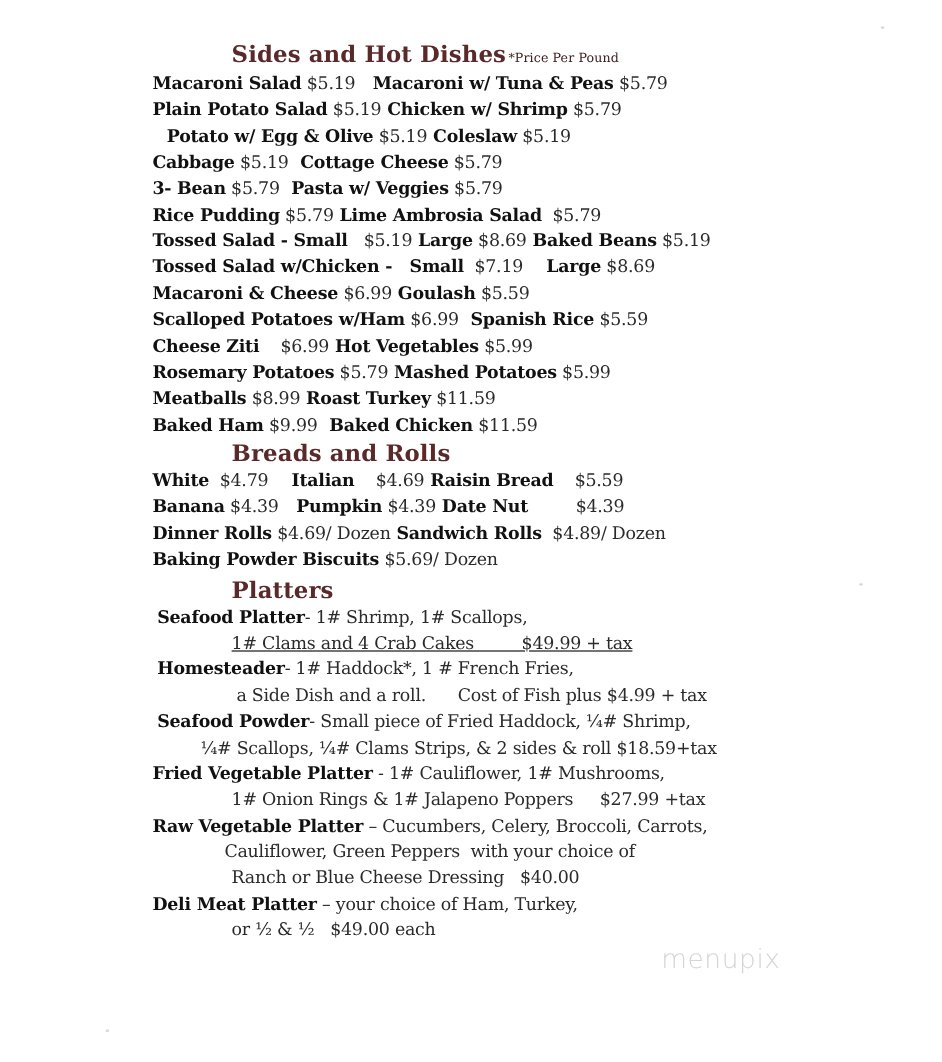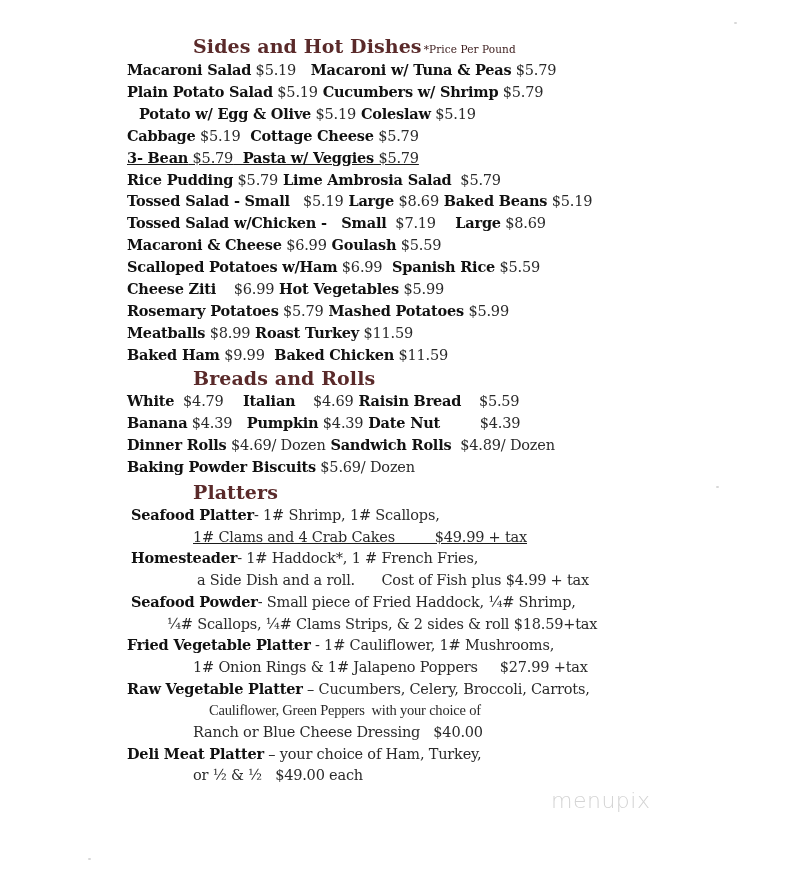--- a/index.html
+++ b/index.html
@@ -29,24 +29,24 @@
 <body>
 
 <div class="page">
 
   <div class="heading" style="left:193px; top:35px;">
     <span>Sides and Hot Dishes</span><span class="note">*Price Per Pound</span>
   </div>
 
   <div id="sides-list">
       <div class="line" style="top: 60px; left: 127px;"><b>Macaroni Salad</b><span class="p"> $5.19</span><b>   Macaroni w/ Tuna &amp; Peas</b><span class="p"> $5.79</span></div>
-      <div class="line" style="top: 81.9px; left: 127px;"><b>Plain Potato Salad</b><span class="p"> $5.19</span><b> Cucumbers w/ Shrimp</b><span class="p"> $5.79</span></div>
+      <div class="line" style="top: 81.9px; left: 127px;"><b>Plain Potato Salad</b><span class="p"> $5.19</span><b> Chicken w/ Shrimp</b><span class="p"> $5.79</span></div>
       <div class="line" style="top: 103.8px; left: 127px; margin-left: 12px;"><b>Potato w/ Egg &amp; Olive</b><span class="p"> $5.19</span><b> Coleslaw</b><span class="p"> $5.19</span></div>
       <div class="line" style="top: 125.7px; left: 127px;"><b>Cabbage</b><span class="p"> $5.19</span><b>  Cottage Cheese</b><span class="p"> $5.79</span></div>
-      <div class="line" style="top: 147.6px; left: 127px; text-decoration: underline;"><b>3- Bean</b><span class="p"> $5.79</span><b>  Pasta w/ Veggies</b><span class="p"> $5.79</span></div>
+      <div class="line" style="top: 147.6px; left: 127px;"><b>3- Bean</b><span class="p"> $5.79</span><b>  Pasta w/ Veggies</b><span class="p"> $5.79</span></div>
       <div class="line" style="top: 169.5px; left: 127px;"><b>Rice Pudding</b><span class="p"> $5.79</span><b> Lime Ambrosia Salad</b><span class="p">  $5.79</span></div>
       <div class="line" style="top: 191.4px; left: 127px;"><b>Tossed Salad - Small</b><span class="p">   $5.19</span><b> Large</b><span class="p"> $8.69</span><b> Baked Beans</b><span class="p"> $5.19</span></div>
       <div class="line" style="top: 213.3px; left: 127px;"><b>Tossed Salad w/Chicken -   Small</b><span class="p">  $7.19</span><b>    Large</b><span class="p"> $8.69</span></div>
       <div class="line" style="top: 235.2px; left: 127px;"><b>Macaroni &amp; Cheese</b><span class="p"> $6.99</span><b> Goulash</b><span class="p"> $5.59</span></div>
       <div class="line" style="top: 257.1px; left: 127px;"><b>Scalloped Potatoes w/Ham</b><span class="p"> $6.99</span><b>  Spanish Rice</b><span class="p"> $5.59</span></div>
       <div class="line" style="top: 279px; left: 127px;"><b>Cheese Ziti</b><span class="p">    $6.99</span><b> Hot Vegetables</b><span class="p"> $5.99</span></div>
       <div class="line" style="top: 300.9px; left: 127px;"><b>Rosemary Potatoes</b><span class="p"> $5.79</span><b> Mashed Potatoes</b><span class="p"> $5.99</span></div>
       <div class="line" style="top: 322.8px; left: 127px;"><b>Meatballs</b><span class="p"> $8.99</span><b> Roast Turkey</b><span class="p"> $11.59</span></div>
       <div class="line" style="top: 344.7px; left: 127px; text-align: right;"><b>Baked Ham</b><span class="p"> $9.99</span><b>  Baked Chicken</b><span class="p"> $11.59</span></div>
     </div>
@@ -69,21 +69,21 @@
   <div id="platters-list">
       <div class="line" style="top: 505px; left: 131px;"><b>Seafood Platter</b><span class="p">- 1# Shrimp, 1# Scallops,</span></div>
       <div class="line" style="top: 526.7px; left: 193px; text-decoration: underline;"><span class="p">1# Clams and 4 Crab Cakes         $49.99 + tax</span></div>
       <div class="line" style="top: 548.4px; left: 131px;"><b>Homesteader</b><span class="p">- 1# Haddock*, 1 # French Fries,</span></div>
       <div class="line" style="top: 570.1px; left: 197px;"><span class="p">a Side Dish and a roll.      Cost of Fish plus $4.99 + tax</span></div>
       <div class="line" style="top: 591.8px; left: 131px;"><b>Seafood Powder</b><span class="p">- Small piece of Fried Haddock, ¼# Shrimp,</span></div>
       <div class="line" style="top: 613.5px; left: 167px;"><span class="p">¼# Scallops, ¼# Clams Strips, &amp; 2 sides &amp; roll $18.59+tax</span></div>
       <div class="line" style="top: 635.2px; left: 127px;"><b>Fried Vegetable Platter</b><span class="p"> - 1# Cauliflower, 1# Mushrooms,</span></div>
       <div class="line" style="top: 656.9px; left: 193px;"><span class="p">1# Onion Rings &amp; 1# Jalapeno Poppers     $27.99 +tax</span></div>
       <div class="line" style="top: 678.6px; left: 127px;"><b>Raw Vegetable Platter</b><span class="p"> – Cucumbers, Celery, Broccoli, Carrots,</span></div>
-      <div class="line" style="top: 700.3px; left: 209px; font-family: Liberation Serif, serif;"><span class="p">Cauliflower, Green Peppers  with your choice of</span></div>
+      <div class="line" style="top: 700.3px; left: 187px;"><span class="p">Cauliflower, Green Peppers  with your choice of</span></div>
       <div class="line" style="top: 722px; left: 193px;"><span class="p">Ranch or Blue Cheese Dressing   $40.00</span></div>
       <div class="line" style="top: 743.7px; left: 127px;"><b>Deli Meat Platter</b><span class="p"> – your choice of Ham, Turkey,</span></div>
       <div class="line" style="top: 765.4px; left: 193px;"><span class="p">or ½ &amp; ½   $49.00 each</span></div>
     </div>
 
   <div class="watermark">menupix</div>
 
   <div class="speck" style="left:734px; top:22px;"></div>
   <div class="speck" style="left:716px; top:486px;"></div>
   <div class="speck" style="left:88px; top:858px;"></div>

